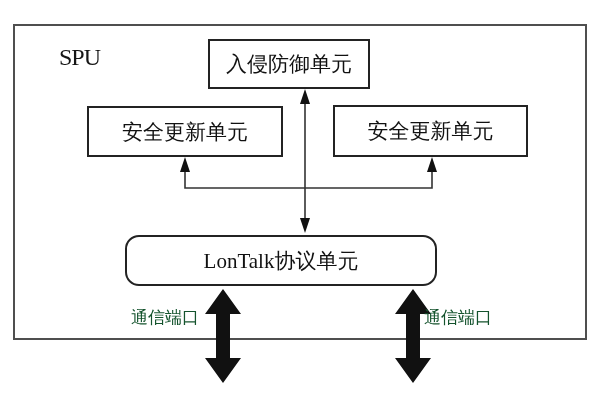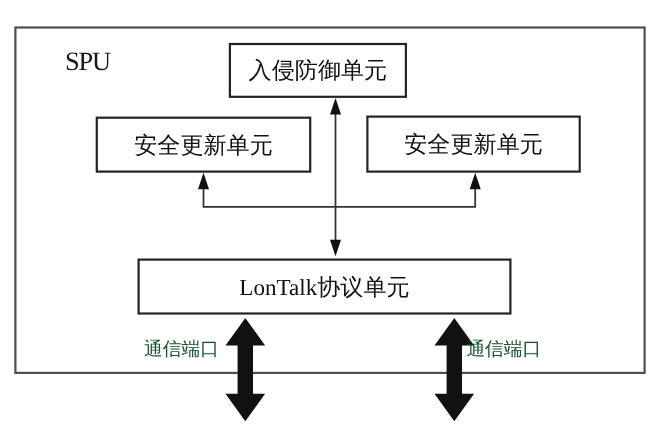--- a/index.html
+++ b/index.html
@@ -42,21 +42,21 @@
     border: 2px solid #232323;
     background: #ffffff;
     box-sizing: border-box;
     font-size: 21px;
     white-space: nowrap;
     color: #111111;
   }
   .node-intrusion { left: 208px; top: 39px;  width: 162px; height: 50px; }
   .node-update    { left: 87px;  top: 106px; width: 196px; height: 51px; }
   .node-key       { left: 333px; top: 105px; width: 195px; height: 52px; }
-  .node-lontalk   { left: 125px; top: 235px; width: 340px; height: 51px; }
+  .node-lontalk   { left: 125px; top: 235px; width: 312px; height: 51px; border-radius: 14px; }
   .connector-layer {
     position: absolute;
     left: 0;
     top: 0;
     width: 600px;
     height: 400px;
     pointer-events: none;
   }
   .port-label {
     position: absolute;

